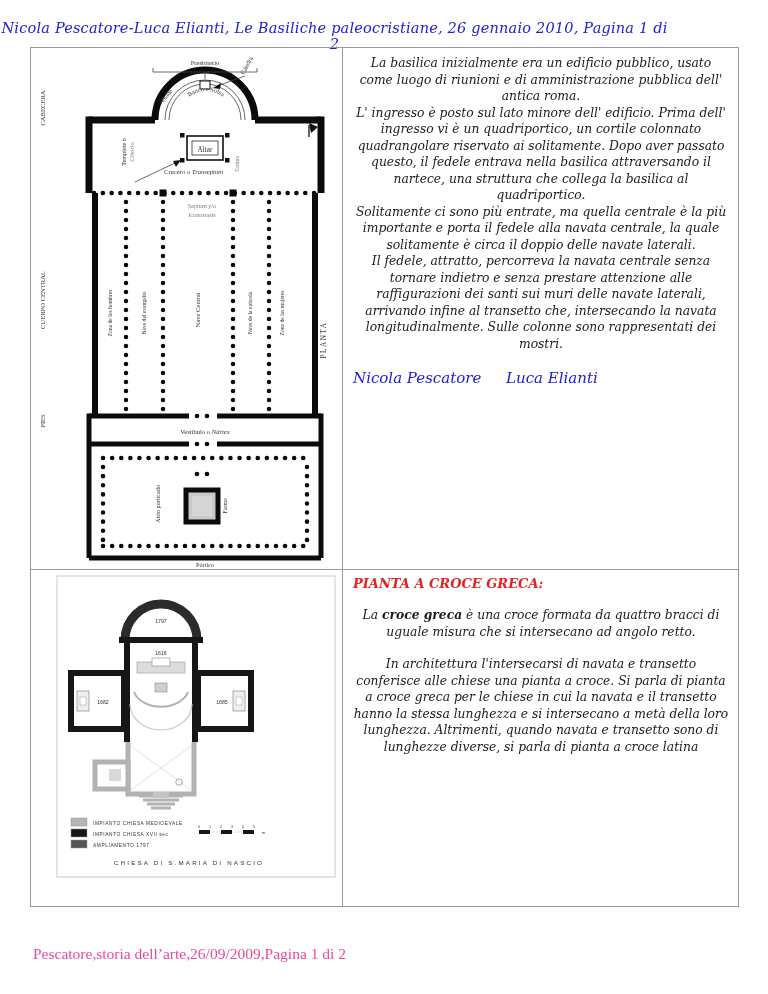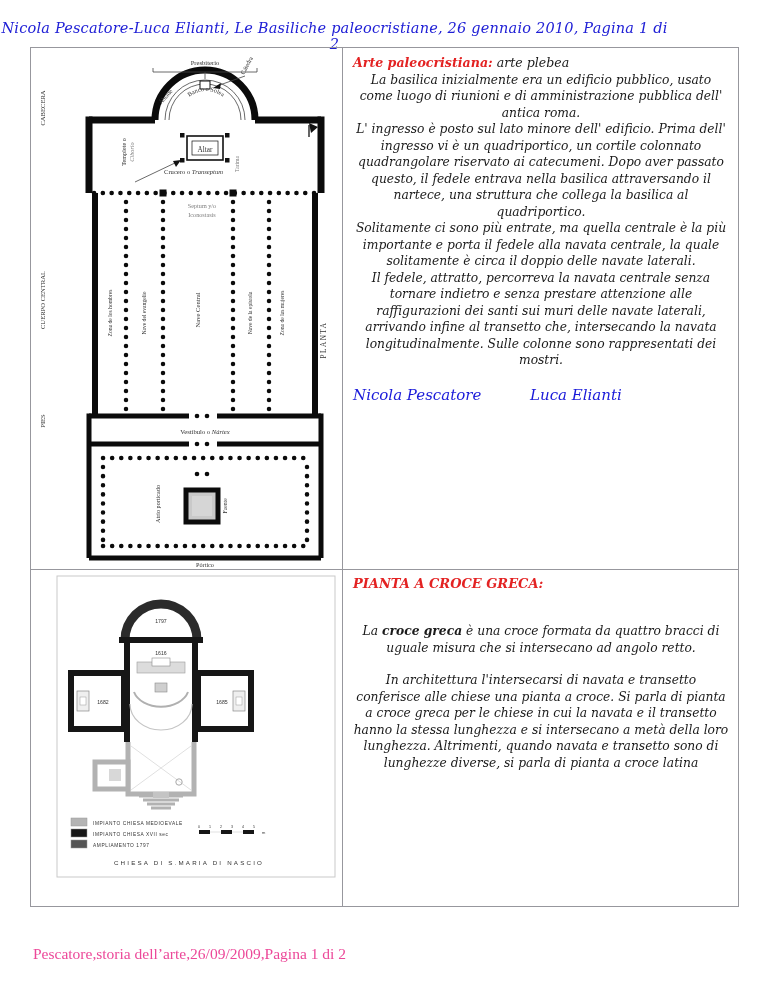--- a/index.html
+++ b/index.html
@@ -19,22 +19,22 @@
   .cell.bl{border-right:1px solid #97979d;}
 
   
   .hand{font-family:"DejaVu Serif", serif;font-style:italic;}
   .cell.tr .inner{padding:7px 9px 0 10px;}
   .cell.br .inner{padding:6px 9px 0 10px;}
   .cell.tr p, .cell.br p{margin:0;font-size:12.3px;line-height:16.5px;text-align:center;}
   .red{color:#e32222;font-weight:bold;}
   .art-heading{font-size:12.6px;line-height:16.5px;}
   .signatures{margin-top:17px;font-size:15px;color:#1a1ad9;}
-  .signatures .sig2{margin-left:44px;}
-  .heading2{font-size:13px;margin-bottom:32px;}
+  .signatures .sig2{margin-left:20px;}
+  .heading2{font-size:13px;margin-bottom:16px;}
   .gap{height:16px;}
 
   .footer{position:absolute;left:33px;top:945px;font-size:15.5px;color:#ec4899;
     font-family:"Liberation Serif", serif;}
 
   
   svg{display:block;}
   svg text{font-family:"Liberation Serif", serif;fill:#333;}
   .t5{font-size:5.2px;} .t55{font-size:5.6px;} .t6{font-size:6.2px;}
   .t65{font-size:6.6px;} .t7{font-size:7.2px;}
@@ -157,23 +157,22 @@
         <rect x="155" y="442" width="32" height="32" fill="#c9c9c9" stroke="#0b0b0b" stroke-width="5"></rect>
         <rect x="161" y="448" width="20" height="20" fill="#d6d6d6" stroke="none"></rect>
       </g>
       <text class="t55" text-anchor="middle" transform="translate(196,458) rotate(-90)">Fuente</text>
       <text class="t6" x="174" y="519" text-anchor="middle">Pórtico</text>
     </svg>
   </div>
 
   <div class="cell tr">
     <div class="inner hand">
-      <div class="art-heading"><span class="red">Arte paleocristiana:</span><span> arte plebea</span></div>
       <p>La basilica inizialmente era un edificio pubblico, usato come luogo di riunioni e di amministrazione pubblica dell' antica roma.</p>
-      <p>L' ingresso è posto sul lato minore dell' edificio. Prima dell' ingresso vi è un quadriportico, un cortile colonnato quadrangolare riservato ai catecumeni. Dopo aver passato questo, il fedele entrava nella basilica attraversando il nartece, una struttura che collega la basilica al quadriportico.</p>
+      <p>L' ingresso è posto sul lato minore dell' edificio. Prima dell' ingresso vi è un quadriportico, un cortile colonnato quadrangolare riservato ai solitamente. Dopo aver passato questo, il fedele entrava nella basilica attraversando il nartece, una struttura che collega la basilica al quadriportico.</p>
       <p>Solitamente ci sono più entrate, ma quella centrale è la più importante e porta il fedele alla navata centrale, la quale solitamente è circa il doppio delle navate laterali.</p>
       <p>Il fedele, attratto, percorreva la navata centrale senza tornare indietro e senza prestare attenzione alle raffigurazioni dei santi sui muri delle navate laterali, arrivando infine al transetto che, intersecando la navata longitudinalmente.  Sulle colonne sono rappresentati dei mostri.</p>
       <div class="signatures">
         <span>Nicola Pescatore</span>
         <span class="sig2">Luca Elianti</span>
       </div>
     </div>
   </div>
 
   <div class="cell bl">

